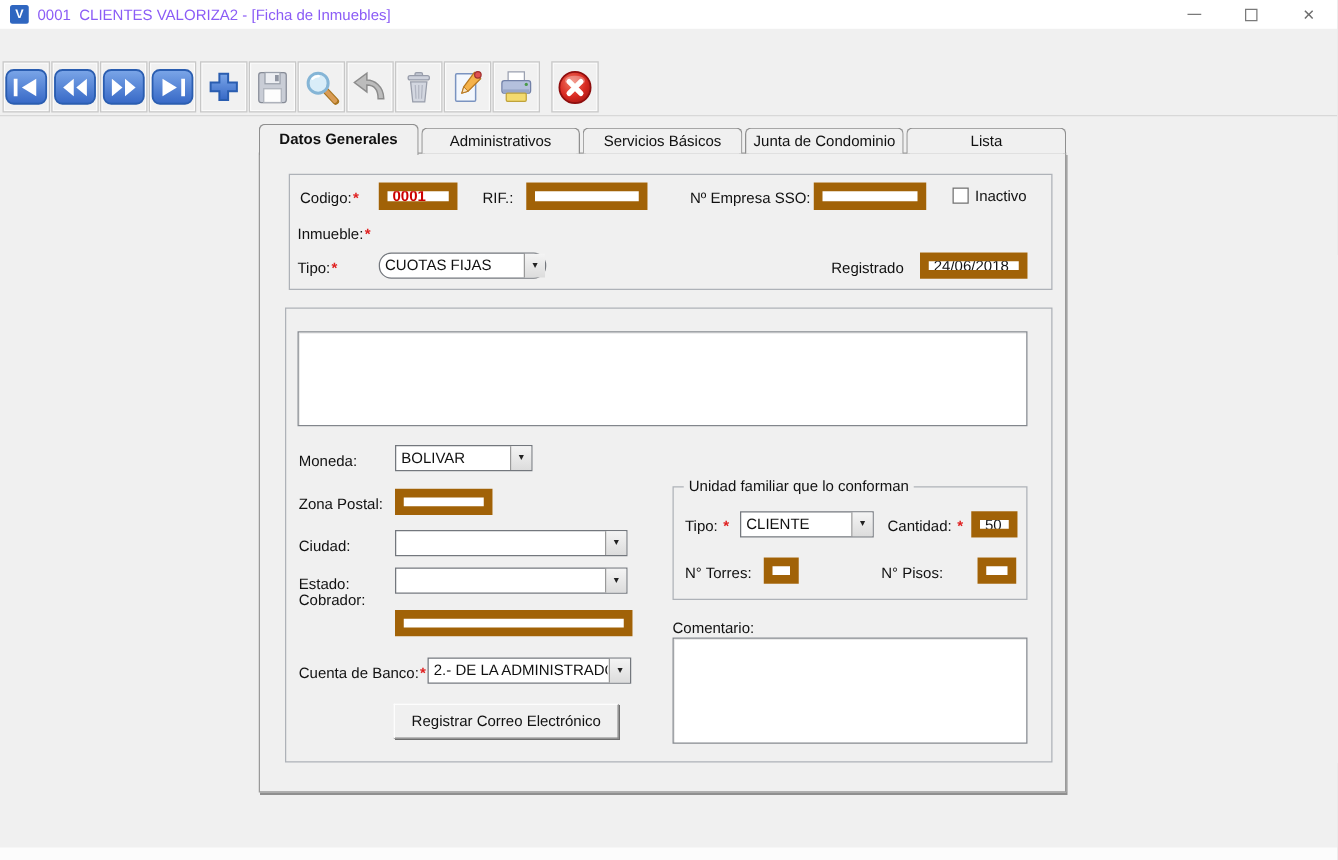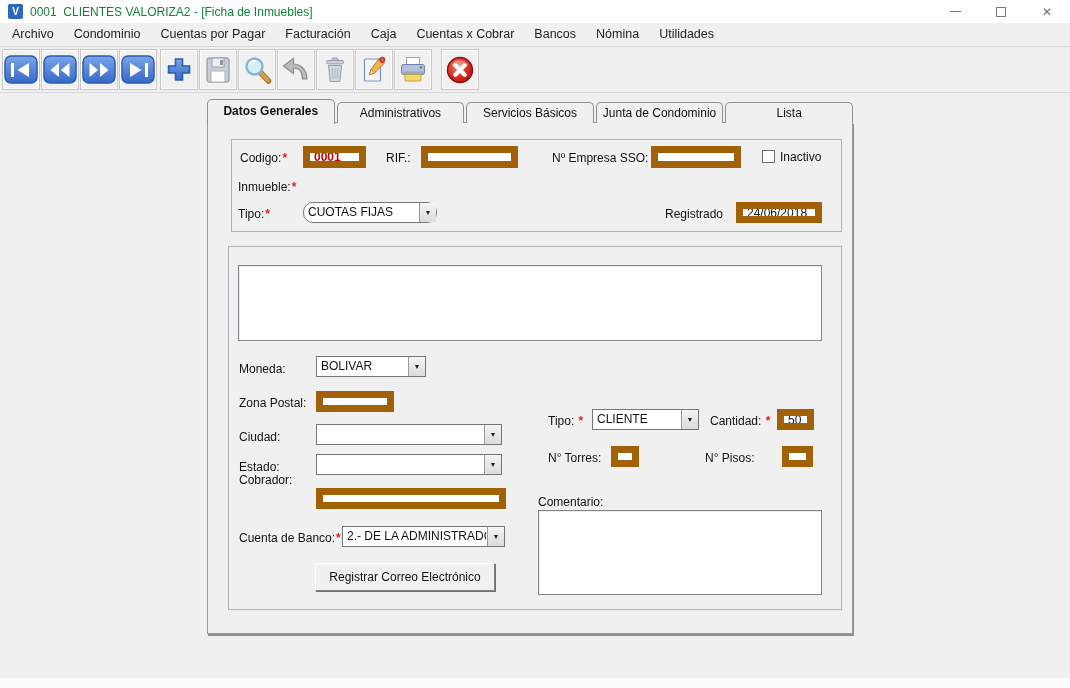--- a/index.html
+++ b/index.html
@@ -6,21 +6,21 @@
   html,body { background:#e8e8e8; }
   #screen {
     position:relative; width:1070px; height:688px; overflow:hidden;
     background:#f0f0f0; font-family:"Liberation Sans", sans-serif;
     color:#1b1b1b; font-size:12px;
   }
 
   
   .titlebar { position:absolute; left:0; top:0; width:1070px; height:23px; background:#ffffff; display:flex; align-items:center; }
   .app-icon { width:15px; height:15px; margin-left:8px; background:#2f66c0; border-radius:2px; color:#fff; font-size:10px; font-weight:bold; display:flex; align-items:center; justify-content:center; }
-  .title-text { margin-left:7px; color:#15803d; font-size:12px; white-space:pre; }
+  .title-text { margin-left:7px; color:#8b5cf6; font-size:12px; white-space:pre; }
   .win-controls { margin-left:auto; display:flex; height:100%; }
   .win-btn { width:46px; height:100%; display:flex; align-items:center; justify-content:center; color:#6d6d6d; font-size:12px; }
   .glyph-min { width:11px; height:0; border-top:1px solid #7a7a7a; display:block; }
   .glyph-max { width:10px; height:10px; border:1px solid #7a7a7a; display:block; }
 
   
   .menubar { position:absolute; left:0; top:23px; width:1070px; height:24px; background:#f0f0f0; display:flex; align-items:center; border-bottom:1px solid #d2d2d2; padding-left:2px; }
   .menu-item { padding:0 10px; font-size:12.5px; color:#222; line-height:23px; cursor:default; }
 
   
@@ -62,31 +62,20 @@
         </div>
       <div class="win-btn">
           <span class="glyph-max"></span>
         </div>
       <div class="win-btn">
           <span>✕</span>
         </div>
     </div>
   </div>
 
-  <div class="menubar">
-    <div class="menu-item">Archivo</div>
-    <div class="menu-item">Condominio</div>
-    <div class="menu-item">Cuentas por Pagar</div>
-    <div class="menu-item">Facturación</div>
-    <div class="menu-item">Caja</div>
-    <div class="menu-item">Cuentas x Cobrar</div>
-    <div class="menu-item">Bancos</div>
-    <div class="menu-item">Nómina</div>
-    <div class="menu-item">Utilidades</div>
-  </div>
 
   <div class="toolbar">
     <svg width="0" height="0">
         <defs>
       <linearGradient id="navg" x1="0" y1="0" x2="0" y2="1">
             <stop offset="0" stop-color="#7ba6e8"></stop>
             <stop offset="1" stop-color="#3668c6"></stop>
           </linearGradient>
       <radialGradient id="redg" cx="0.4" cy="0.35" r="0.8">
             <stop offset="0" stop-color="#f07a64"></stop>
@@ -251,20 +240,23 @@
   <input class="tinput" style="left: 316px; top: 488px; width: 190px; height: 21px;" value="">
 
   <span class="lbl" style="left:239px; top:531px;"><span>Cuenta de Banco:</span><span class="req">*</span></span>
   <div class="combo" style="left:342px; top:526px; width:163px; height:21px;">
     <span class="ctext">2.- DE LA ADMINISTRADORA</span>
     <span class="cbtn">▼</span>
   </div>
 
   <button class="pushbtn" style="left:315px; top:563px; width:180px; height:28px;">Registrar Correo Electrónico</button>
 
+  <div class="groupbox" style="left:538px; top:389px; width:284px; height:91px;">
+    <span class="gb-legend">Unidad familiar que lo conforman</span>
+  </div>
 
   <span class="lbl" style="left:548px; top:414px;"><span>Tipo:</span> <span class="req">*</span></span>
   <div class="combo" style="left:592px; top:409px; width:107px; height:21px;">
     <span class="ctext">CLIENTE</span>
     <span class="cbtn">▼</span>
   </div>
 
   <span class="lbl" style="left:710px; top:414px;"><span>Cantidad:</span> <span class="req">*</span></span>
   <input class="tinput" style="left: 777px; top: 409px; width: 37px; height: 21px;" value="50">
 

